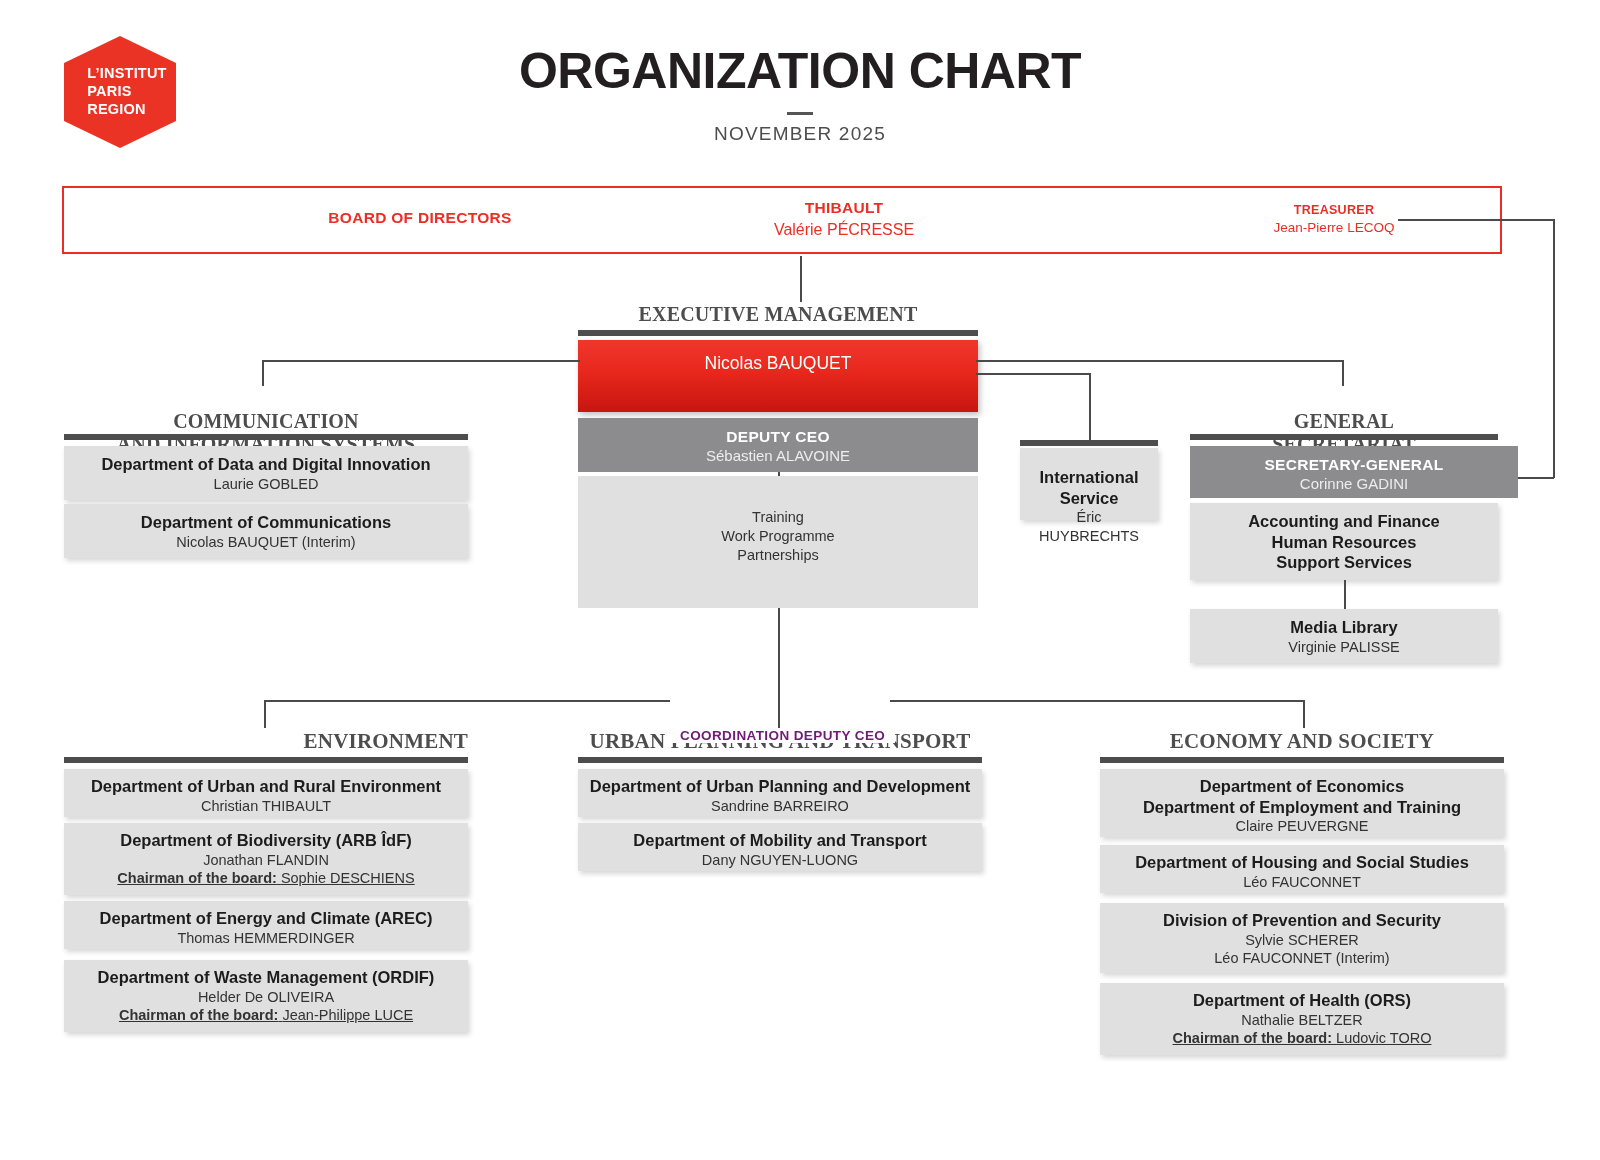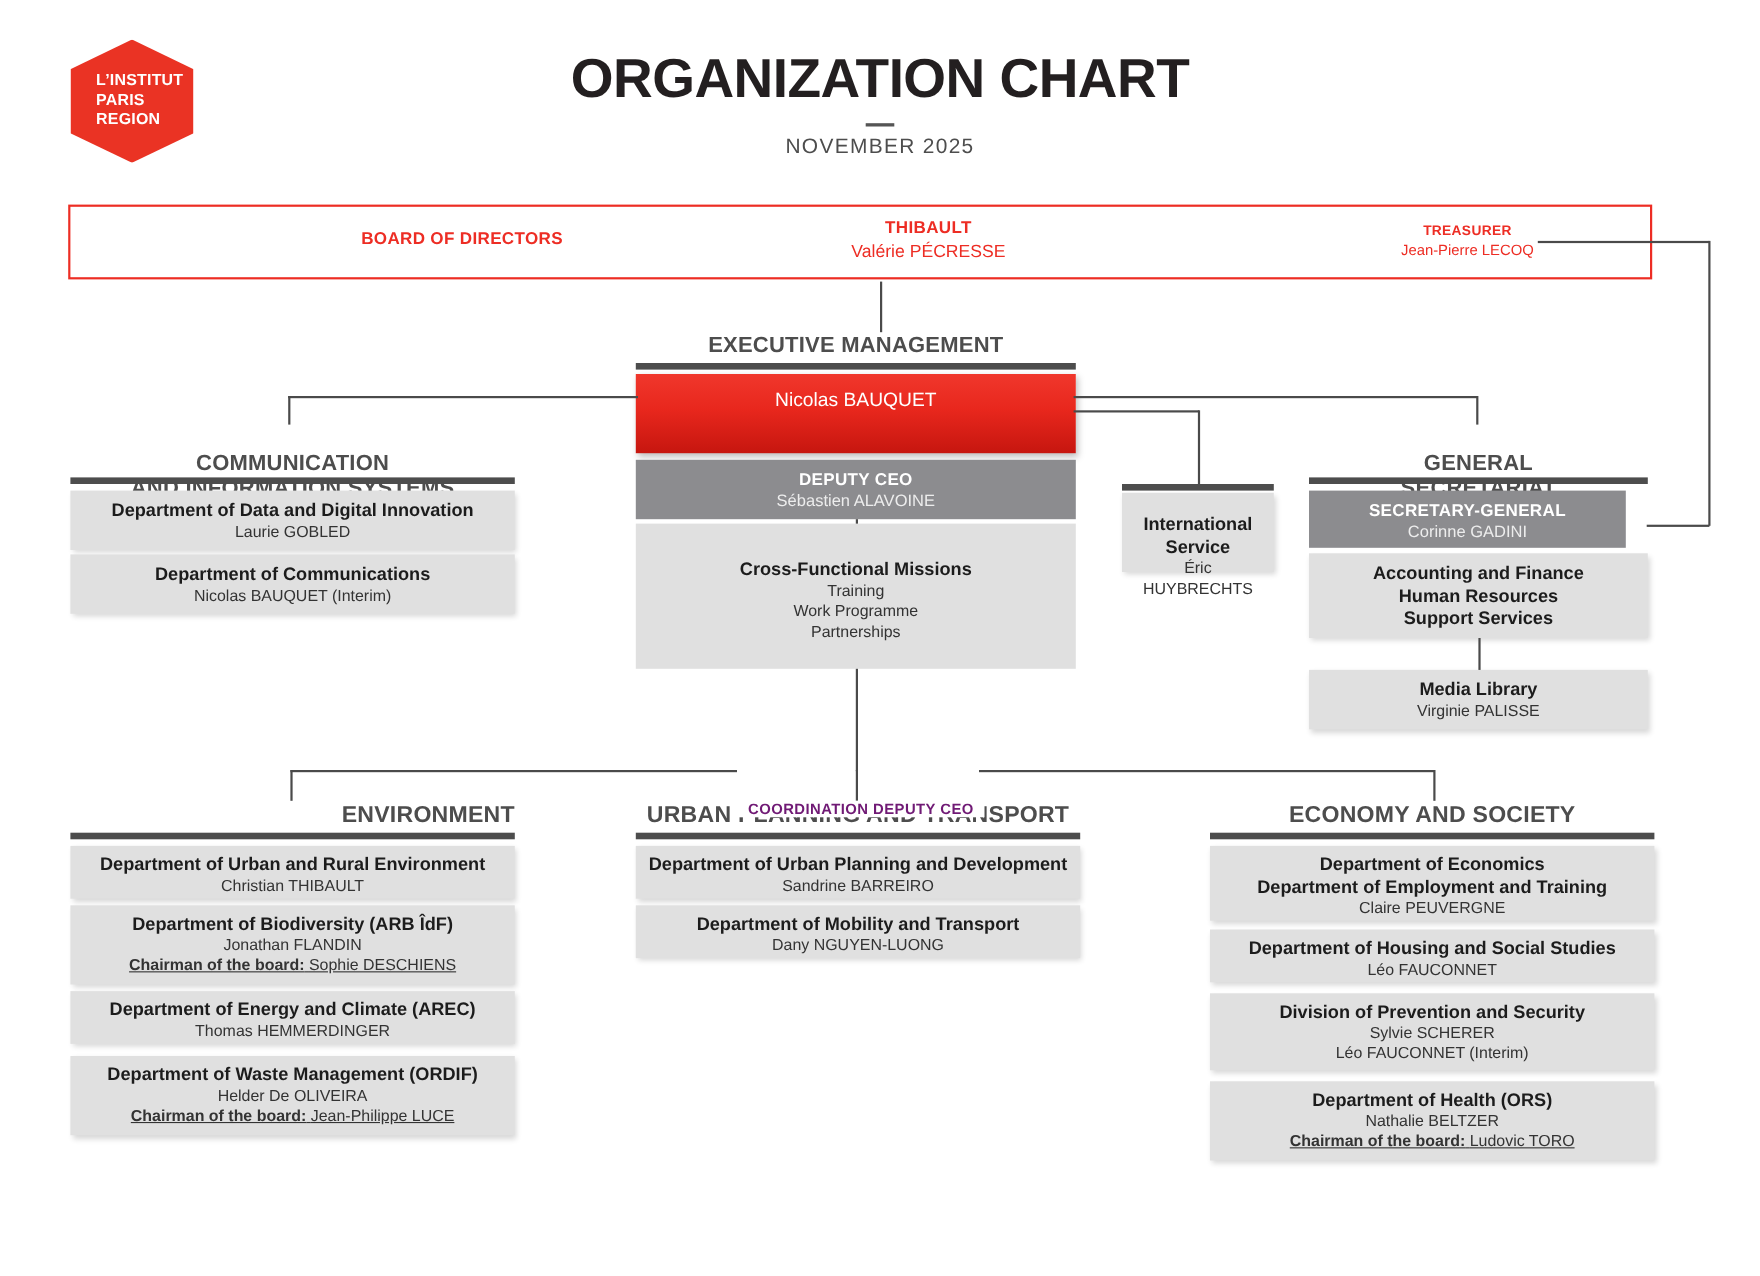--- a/index.html
+++ b/index.html
@@ -52,21 +52,21 @@
   .board-cell .name { font-size: 16px; line-height: 1.35; font-weight: normal; }
   .board-cell.small .role { font-size: 12.5px; }
   .board-cell.small .name { font-size: 13.5px; }
   #cell-board { left: 186px; top: 20px; width: 340px; }
   #cell-president { left: 615px; top: 10px; width: 330px; }
   #cell-treasurer { left: 1110px; top: 14px; width: 320px; }
 
   
   .sec-title {
     text-align: center; font-weight: bold; color: #4d4d4d;
-    letter-spacing: 0.2px; line-height: 1.18;
+    letter-spacing: 0.2px; line-height: 1.18; font-family: Liberation Serif, serif;
   }
   .sec-rule { height: 6px; background: #4d4d4d; }
 
   
   .box {
     background: #e0e0e0;
     text-align: center;
     padding: 11px 8px 12px 8px;
     box-shadow: 2px 3px 5px rgba(0,0,0,0.16);
   }
@@ -147,21 +147,20 @@
 </div>
 
 <div class="box grey" style="position:absolute; left:578px; top:418px; width:400px; height:54px; padding-top:9px;">
   <div class="b-title">DEPUTY CEO</div>
   <div class="b-sub">Sébastien ALAVOINE</div>
 </div>
 
 <div class="vline" style="left:778px; top:472px; height:34px;"></div>
 
 <div class="box flat" style="position:absolute; left:578px; top:476px; width:400px; height:132px; padding-top:32px;">
-  <div class="b-title">Cross-Functional Missions</div>
   <div class="b-sub">Training</div>
   <div class="b-sub">Work Programme</div>
   <div class="b-sub">Partnerships</div>
 </div>
 
 <div class="hline" style="left:262px; top:360px; width:318px;"></div>
 <div class="vline" style="left:262px; top:360px; height:26px;"></div>
 
 <div class="hline" style="left:976px; top:360px; width:367px;"></div>
 <div class="vline" style="left:1342px; top:360px; height:26px;"></div>
@@ -190,21 +189,21 @@
 Service</div>
   <div class="b-sub">Éric HUYBRECHTS</div>
 </div>
 
 <div class="sec-title" style="position:absolute; left:1190px; top:386px; width:308px; font-size:20px; white-space:pre-line;">
   <span>GENERAL
 SECRETARIAT</span>
 </div>
 <div class="sec-rule" style="position:absolute; left:1190px; top:434px; width:308px;"></div>
 
-<div class="box grey" style="position:absolute; left:1190px; top:446px; width:288px; height:52px; padding-top:9px;">
+<div class="box grey" style="position:absolute; left:1190px; top:446px; width:328px; height:52px; padding-top:9px;">
   <div class="b-title">SECRETARY-GENERAL</div>
   <div class="b-sub">Corinne GADINI</div>
 </div>
 
 <div class="box" style="position:absolute; left:1190px; top:503px; width:308px; height:77px; padding-top:8px;">
   <div class="b-title">Accounting and Finance</div>
   <div class="b-title">Human Resources</div>
   <div class="b-title">Support Services</div>
 </div>
 

